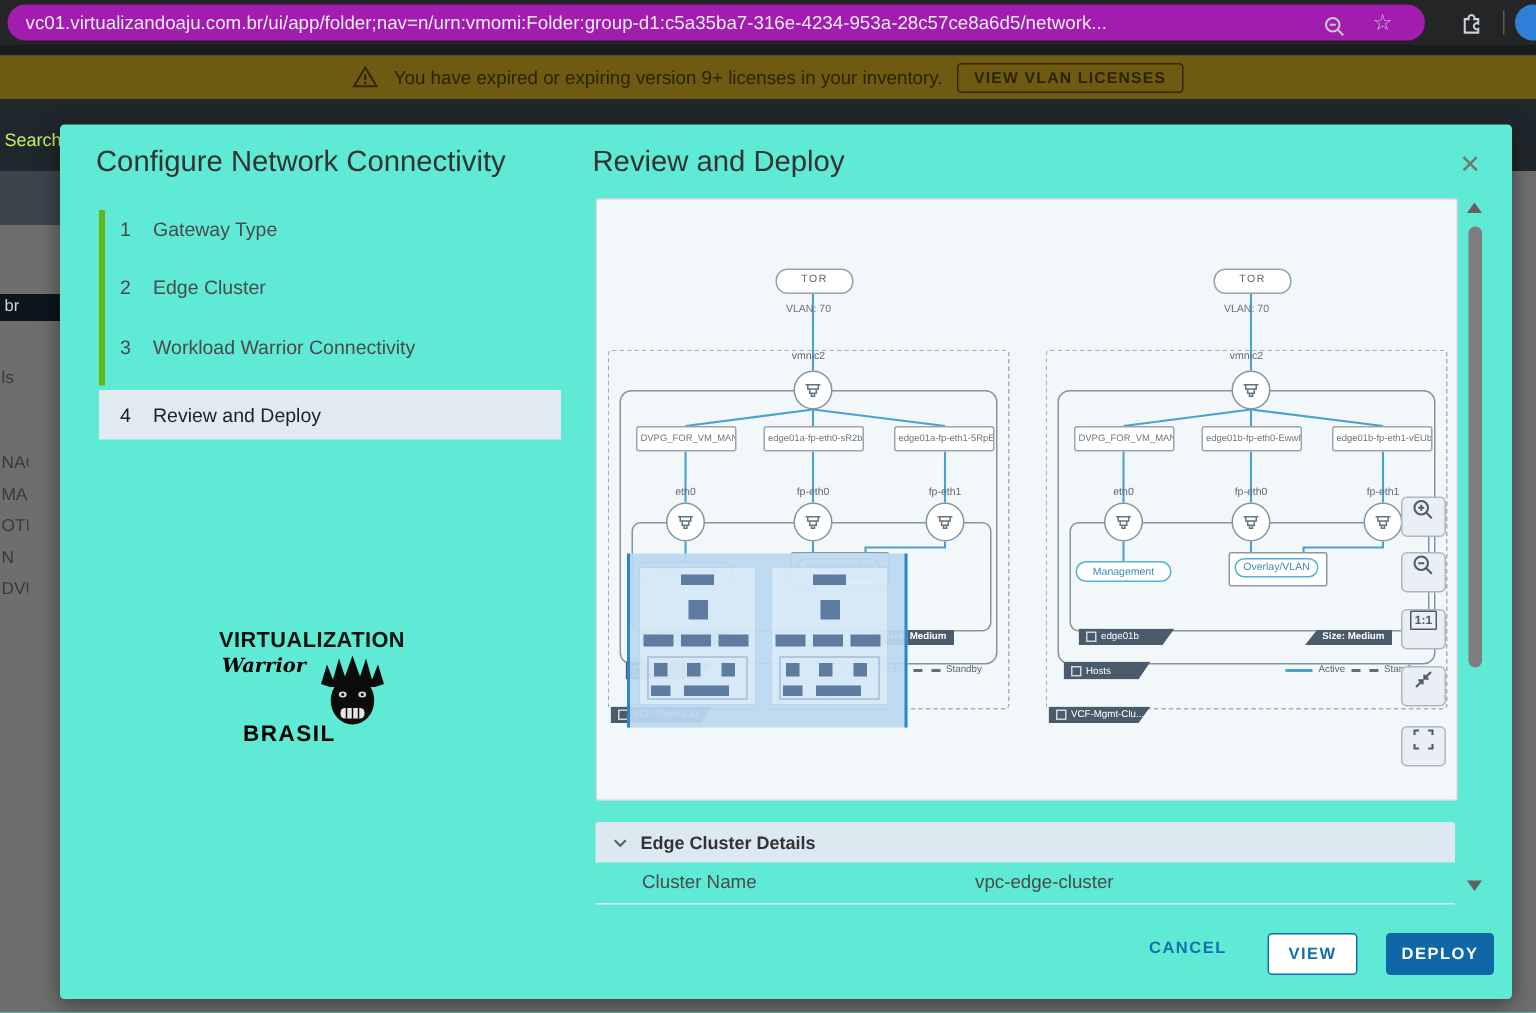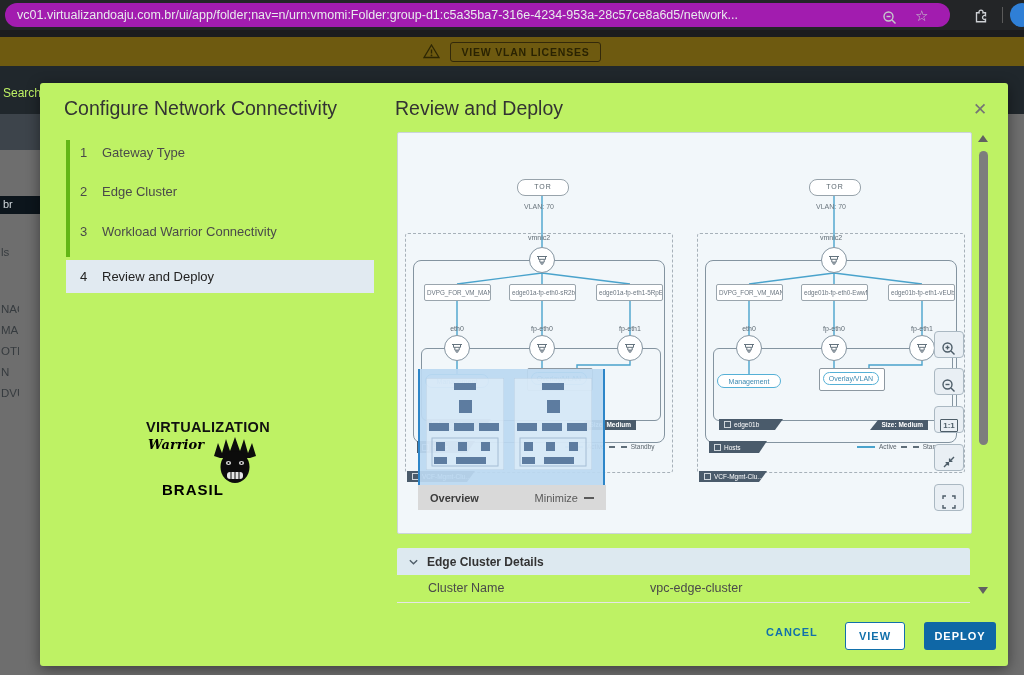--- a/index.html
+++ b/index.html
@@ -19,21 +19,21 @@
   #banner-btn{border:1.5px solid #33290a;color:#2a2302;font-size:10.5px;font-weight:bold;
               letter-spacing:.8px;padding:3px 10px;border-radius:3px;cursor:pointer;background:transparent}
   
   #app-header-band{position:absolute;left:0;top:66px;width:1024px;height:48px;background:#20272c}
   #search-frag{position:absolute;left:3px;top:86px;font-size:12px;color:#bef264}
   #subband{position:absolute;left:0;top:114px;width:40px;height:36px;background:#3d444b}
   #sel-row{position:absolute;left:0;top:196px;width:40px;height:18px;background:#0c151c}
   #sel-row span{position:absolute;left:3px;top:2px;font-size:11px;color:#cfd6da}
   .bg-frag{position:absolute;left:1px;width:18px;font-size:11.5px;color:#363b3f;white-space:nowrap;overflow:hidden}
   
-  #modal{position:absolute;left:40px;top:83px;width:968px;height:583px;background:#bef264;border-radius:3px;
+  #modal{position:absolute;left:40px;top:83px;width:968px;height:583px;background:#5eead4;border-radius:3px;
          box-shadow:0 3px 14px rgba(0,0,0,.45)}
   .mtitle{position:absolute;font-size:19.5px;font-weight:300;color:#333}
   #green-bar{position:absolute;left:26px;top:57px;width:4px;height:117px;background:#62b615}
   .step{position:absolute;left:40px;display:flex;gap:13px;font-size:13px;color:#4a4a4a;cursor:pointer}
   .step .n{width:9px}
   #step4-hl{position:absolute;left:26px;top:177px;width:308px;height:33px;background:#e1eaf1}
   #close-x{position:absolute;left:933px;top:16px;font-size:17px;color:#757575;cursor:pointer}
   
   #wm1{position:absolute;left:106px;top:336px;font-size:14.5px;font-weight:700;color:#111;letter-spacing:.3px}
   #wm2{position:absolute;left:108px;top:354px;font-family:"DejaVu Serif",serif;font-style:italic;font-weight:bold;font-size:13px;color:#000}
@@ -78,21 +78,21 @@
   
   #ov-panel{position:absolute;left:20px;top:236px;width:183px;height:116px;background:rgba(187,216,241,.93);
             border-left:2.5px solid #2e86c8;border-right:2.5px solid #2e86c8;z-index:5}
   #ov-footer{position:absolute;left:20px;top:352px;width:188px;height:25px;background:#d9d9d9;z-index:5;
              display:flex;align-items:center;justify-content:space-between;padding:0 12px;box-sizing:border-box}
   #ov-title{font-size:11px;font-weight:bold;color:#3c3c3c}
   #ov-min{font-size:11px;color:#5a5a5a;display:flex;align-items:center;gap:6px;cursor:pointer}
   #ov-min .dash{width:10px;border-top:2px solid #5a5a5a;display:inline-block}
   
   .tbtn{position:absolute;left:536px;width:30px;height:27px;background:#e9eff4;border:1px solid #aab8c2;border-radius:4px;
-        display:flex;align-items:flex-end;justify-content:center;z-index:6;cursor:pointer;box-sizing:border-box}
+        display:flex;align-items:flex-start;justify-content:center;z-index:6;cursor:pointer;box-sizing:border-box}
   .tbtn svg{stroke:#4d5d68;fill:none;stroke-width:1.4}
   .oneone{font-size:8px;font-weight:bold;color:#4d5d68;border:1.2px solid #4d5d68;padding:1px 2px;border-radius:1px}
   
   .sb-up{position:absolute;left:938px;top:52px;width:0;height:0;border-left:5px solid transparent;
          border-right:5px solid transparent;border-bottom:7px solid #616161;cursor:pointer}
   .sb-thumb{position:absolute;left:939px;top:68px;width:9px;height:294px;background:#7d7d7d;border-radius:5px;cursor:pointer}
   .sb-down{position:absolute;left:938px;top:504px;width:0;height:0;border-left:5px solid transparent;
            border-right:5px solid transparent;border-top:7px solid #616161;cursor:pointer}
   
   #det-header{position:absolute;left:357px;top:465px;width:573px;height:27px;background:#dde9f0;display:flex;
@@ -129,20 +129,21 @@
   <div class="abs" style="left:1010px;top:3px;width:24px;height:24px;border-radius:50%;background:#2f7fd6"></div>
 </div>
 <div id="bm-strip"></div>
 
 <div id="banner">
   <svg width="17" height="15" viewBox="0 0 17 15">
     <polygon points="8.5,1 16,13.5 1,13.5" stroke="#2e2704" fill="none" stroke-width="1.3"></polygon>
     <line x1="8.5" y1="5.5" x2="8.5" y2="9.5" stroke="#2e2704" stroke-width="1.4"></line>
     <circle cx="8.5" cy="11.4" r=".9" fill="#2e2704"></circle>
   </svg>
+  <span id="banner-msg">You have expired or expiring version 9+ licenses in your inventory.</span>
   <span id="banner-btn">VIEW VLAN LICENSES</span>
 </div>
 
 <div id="app-header-band"></div>
 <div id="search-frag">Search</div>
 <div id="subband"></div>
 <div id="sel-row">
     <span>br</span>
   </div>
 <div class="bg-frag" style="top:246px">ls</div>
@@ -355,27 +356,20 @@
             <rect x="53" y="45" width="20" height="8"></rect>
           <rect x="10" y="64" width="9" height="9"></rect>
             <rect x="32" y="64" width="9" height="9"></rect>
             <rect x="55" y="64" width="9" height="9"></rect>
           <rect x="8" y="79" width="13" height="7"></rect>
             <rect x="30" y="79" width="30" height="7"></rect>
         </g>
         <rect x="6" y="60" width="66" height="28" fill="none" stroke="rgba(130,160,190,.6)"></rect>
       </svg>
     </div>
-    <div id="ov-footer">
-      <span id="ov-title">Overview</span>
-      <span id="ov-min">
-        <span>Minimize</span>
-        <span class="dash"></span>
-      </span>
-    </div>
 
     <div class="tbtn" style="top:198px">
       <svg width="16" height="16" viewBox="0 0 16 16">
         <circle cx="6.5" cy="6.5" r="4.5"></circle>
           <line x1="10" y1="10" x2="13.5" y2="13.5"></line>
         <line x1="4.5" y1="6.5" x2="8.5" y2="6.5"></line>
           <line x1="6.5" y1="4.5" x2="6.5" y2="8.5"></line>
       </svg>
     </div>
     <div class="tbtn" style="top:235px">

